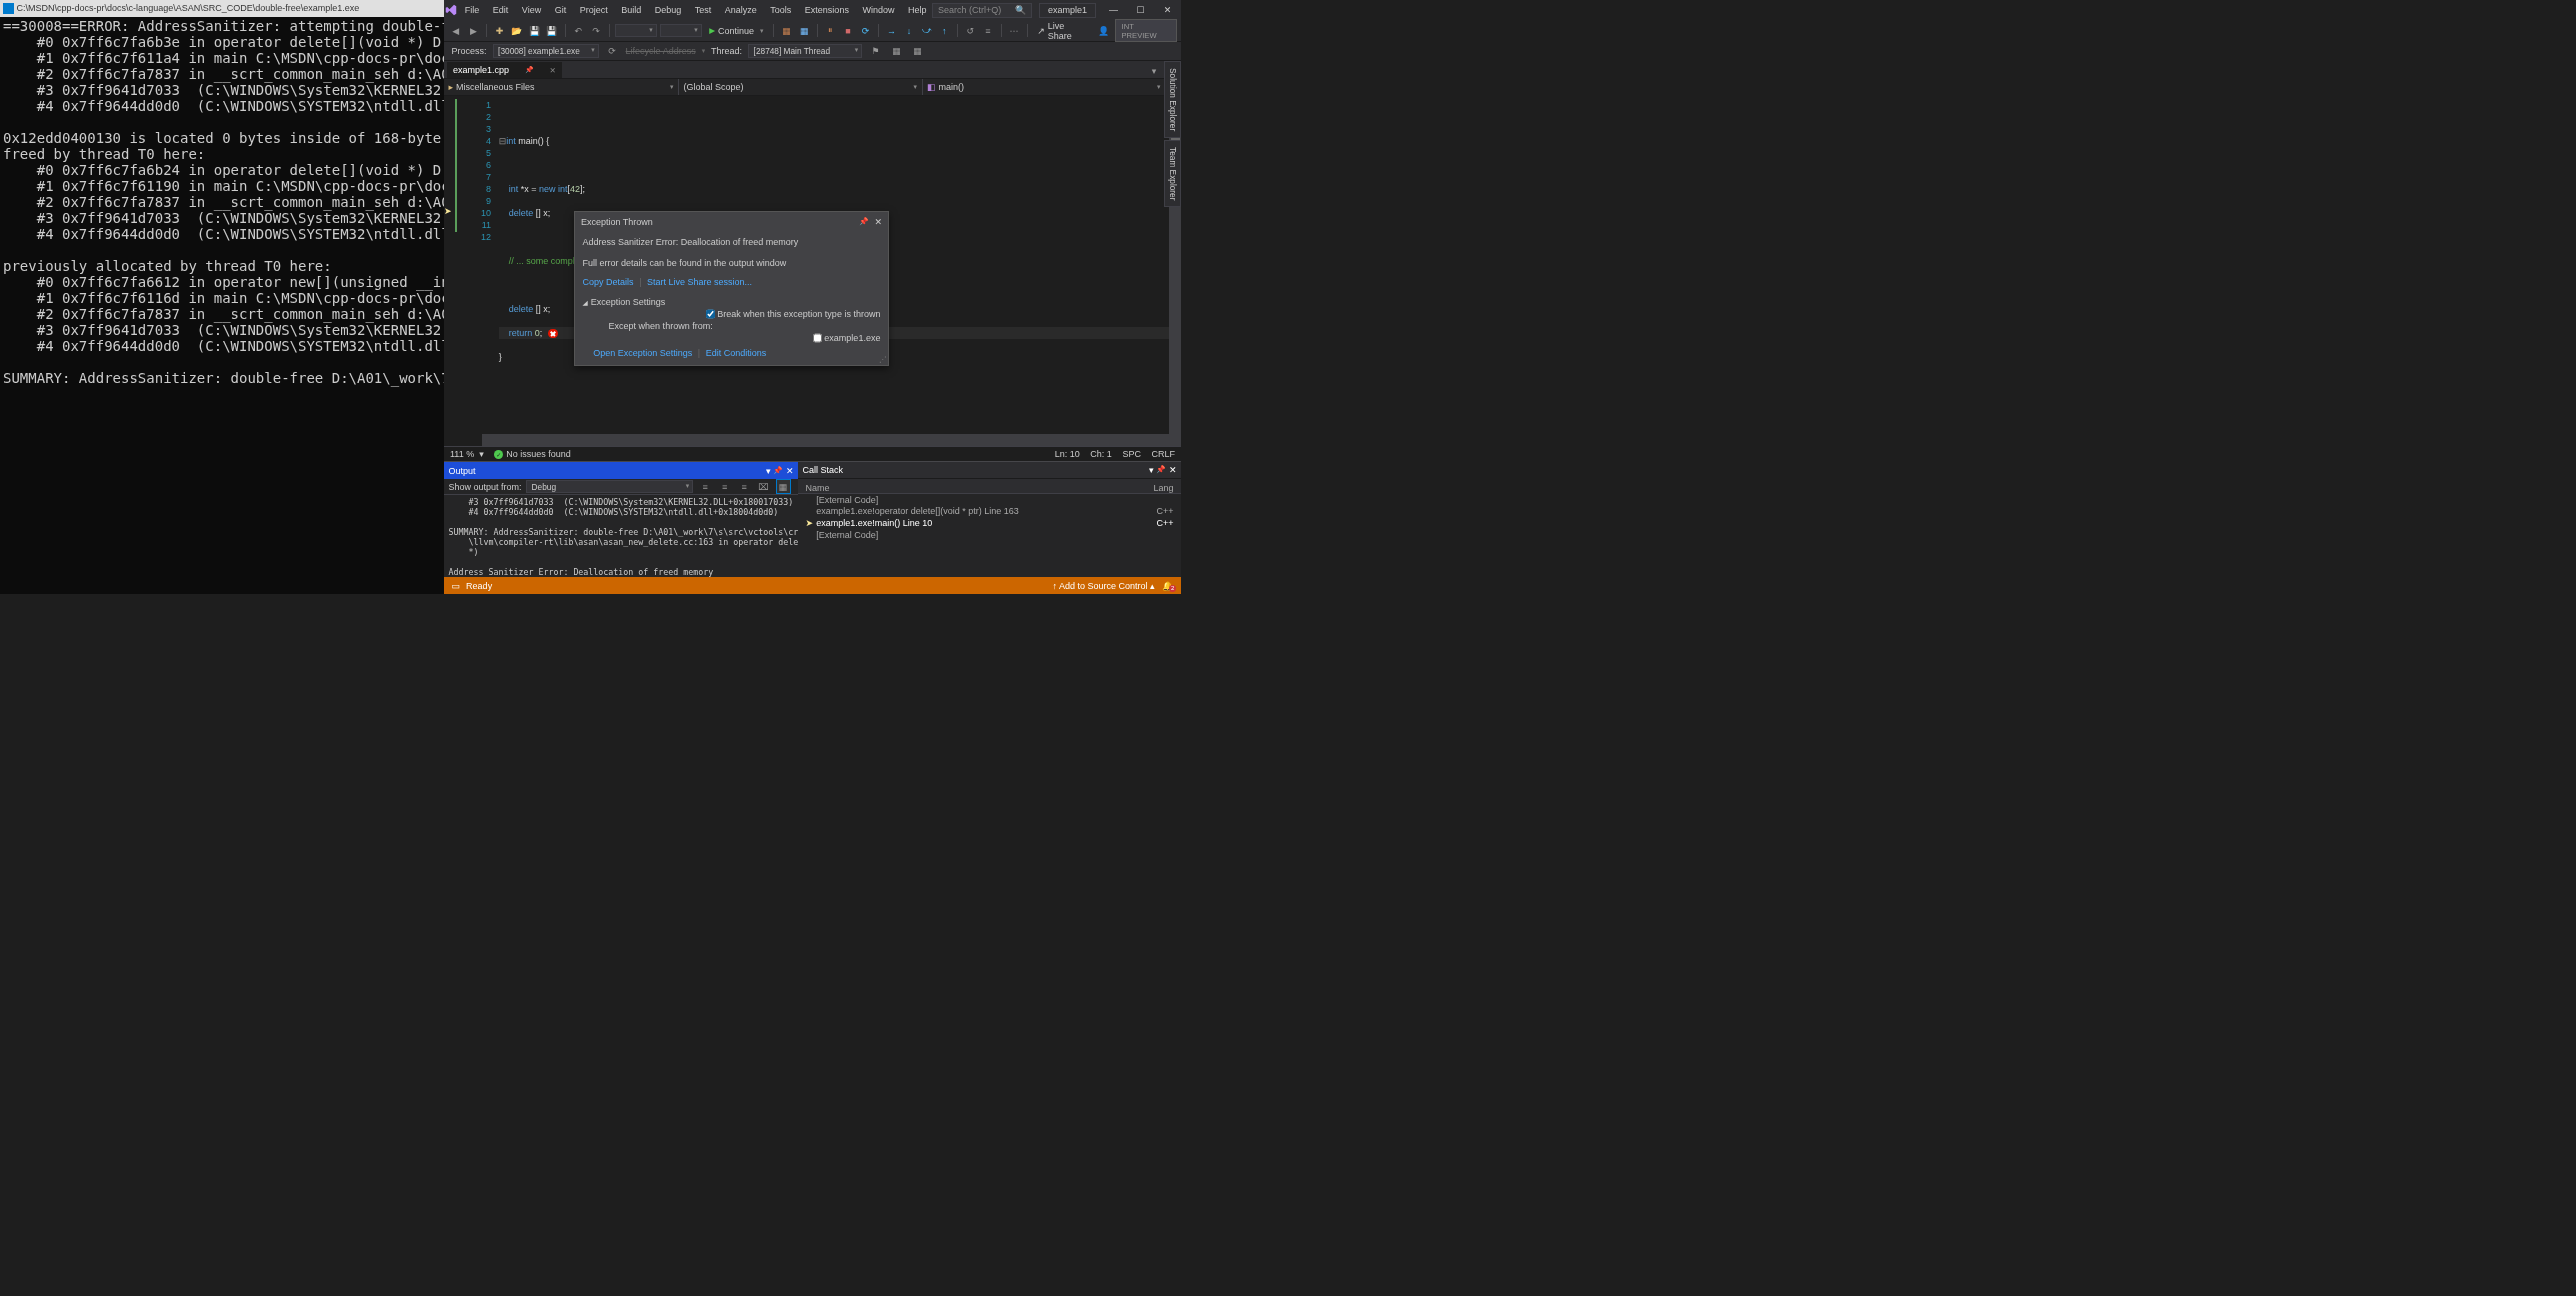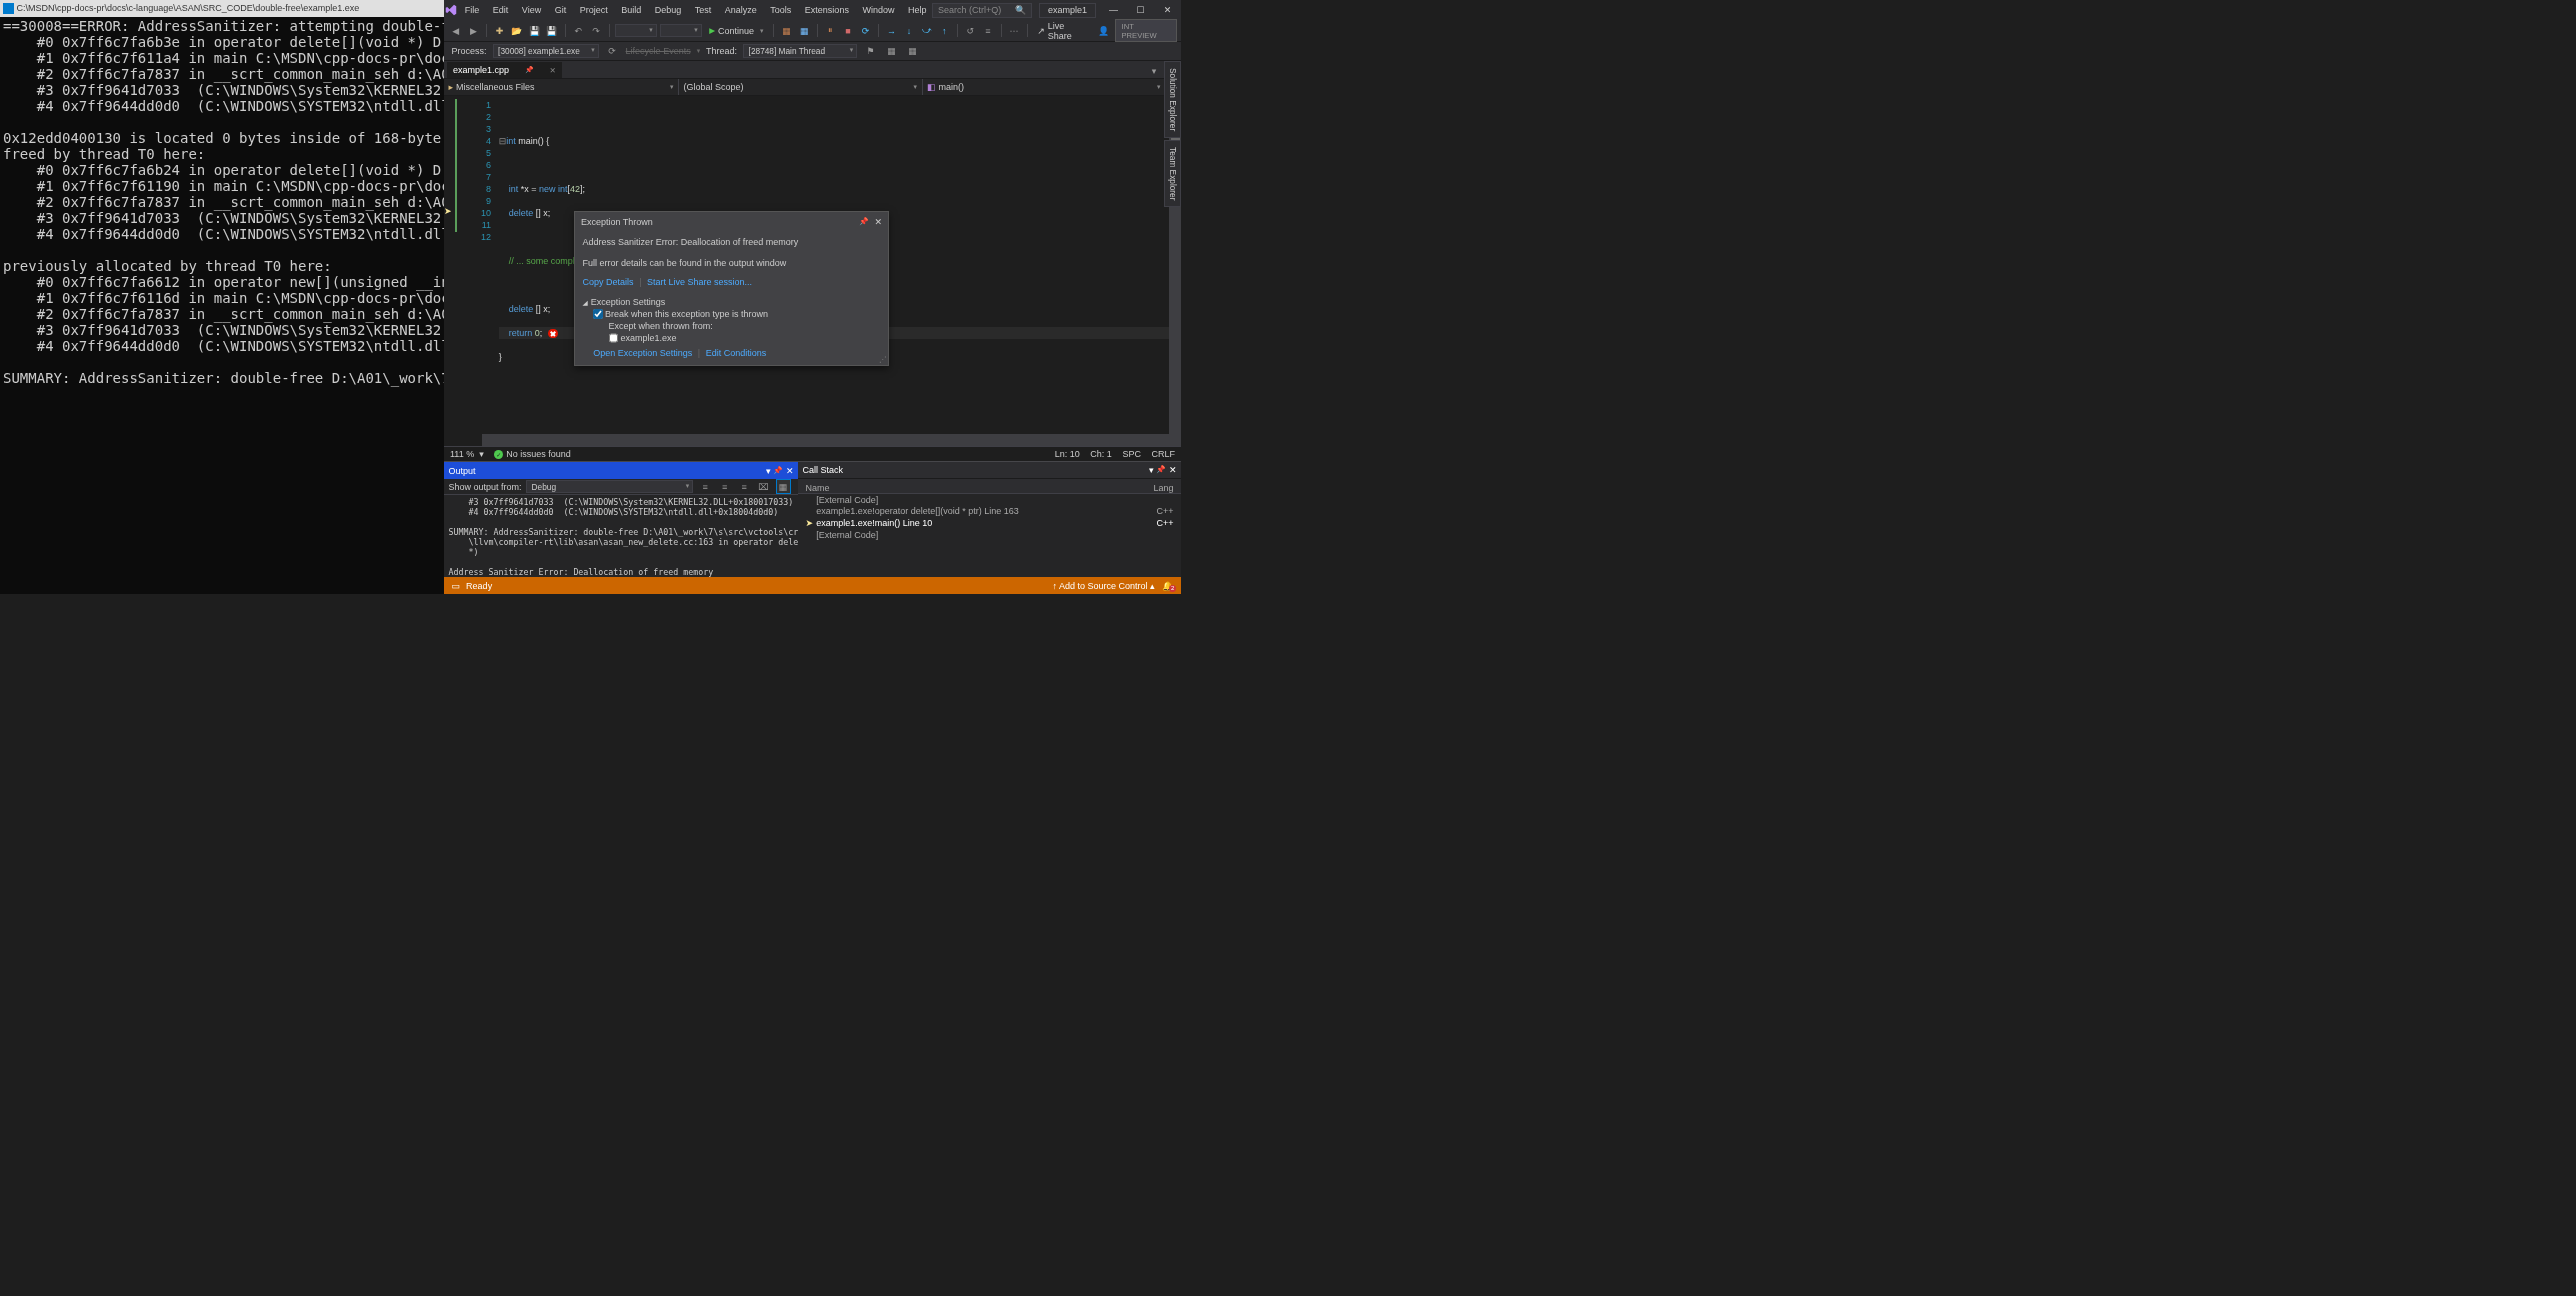--- a/index.html
+++ b/index.html
@@ -50,21 +50,21 @@
 .err-dot::before, .err-dot::after { content:""; position:absolute; width:6px; height:1.5px; background:#fff; top:4.2px; left:1.9px; }
 .err-dot::before { transform:rotate(45deg); } .err-dot::after { transform:rotate(-45deg); }
 .exc-popup { position:absolute; left:574px; top:211px; width:315px; background:#424245; border:0.8px solid #555; box-shadow:0 3px 7.6px rgba(0,0,0,0.5); color:#ccc; }
 .exc-header { padding:4.5px 6px; display:flex; align-items:center; }
 .exc-header .ctrl { margin-left:auto; display:flex; gap:6px; color:#ccc; }
 .exc-body { padding:4.5px 7.6px; font-size:9px; line-height:1.5;}
 .exc-link { color:#4daafc; }
 .exc-sep { color:#666; margin:0 3px;}
 .exc-settings { padding:3px 7.6px 7.6px 7.6px; font-size:9px;}
 .exc-settings .tri { font-size:6.8px; margin-right:3px;}
-.exc-cb { display:flex; align-items:center; gap:2px; padding-left:10.6px; margin-top:2.3px;}
+.exc-cb { display:flex; align-items:center; gap:2px; padding-left:10.6px; margin-top:2.3px;justify-content:flex-end;}
 .exc-resize { position:absolute; right:1.5px; bottom:1.5px; font-size:7.6px; color:#888; }
 .status-row { height:15px; background:#1e1e1e; border-top:0.8px solid #3f3f46; display:flex; align-items:center; color:#ccc; font-size:8.3px; padding:0 6px; gap:10.6px;}
 .status-row .ok { display:flex; align-items:center; gap:3px;}
 .ok-circle { width:9px; height:9px; border-radius:50%; background:#4ec94e; color:#1e1e1e; display:flex; align-items:center; justify-content:center; font-size:6px;}
 .status-row .right { margin-left:auto; display:flex; gap:10.6px;}
 .bottom-panels { height:116px; display:flex; border-top:0.8px solid #46464a;}
 .panel { display:flex; flex-direction:column; min-width:0;}
 .panel-output { width:354px; }
 .panel-status { flex:1;}
 .panel-header { height:16.7px; display:flex; align-items:center; padding:0 4.5px; gap:4.5px; color:#fff; font-size:9px;}
@@ -204,21 +204,21 @@
       <span>Live Share</span>
     </div>
     <div class="tb-btn">👤</div>
     <div class="tb-preview">INT PREVIEW</div>
   </div>
 
   <div class="vs-toolbar2">
     <span>Process:</span>
     <div class="tb-dd" style="min-width:106px">[30008] example1.exe</div>
     <div class="tb-btn">⟳</div>
-    <span class="strike">Lifecycle Events</span>
+    <span class="strike">Lifecycle Address</span>
     <span style="font-size:6.8px;color:#666">▾</span>
     <span>Thread:</span>
     <div class="tb-dd" style="min-width:114px">[28748] Main Thread</div>
     <div class="tb-btn">⚑</div>
     <div class="tb-btn">▦</div>
     <div class="tb-btn">▦</div>
   </div>
 
   <div class="vs-main">
     <div class="editor-area">

